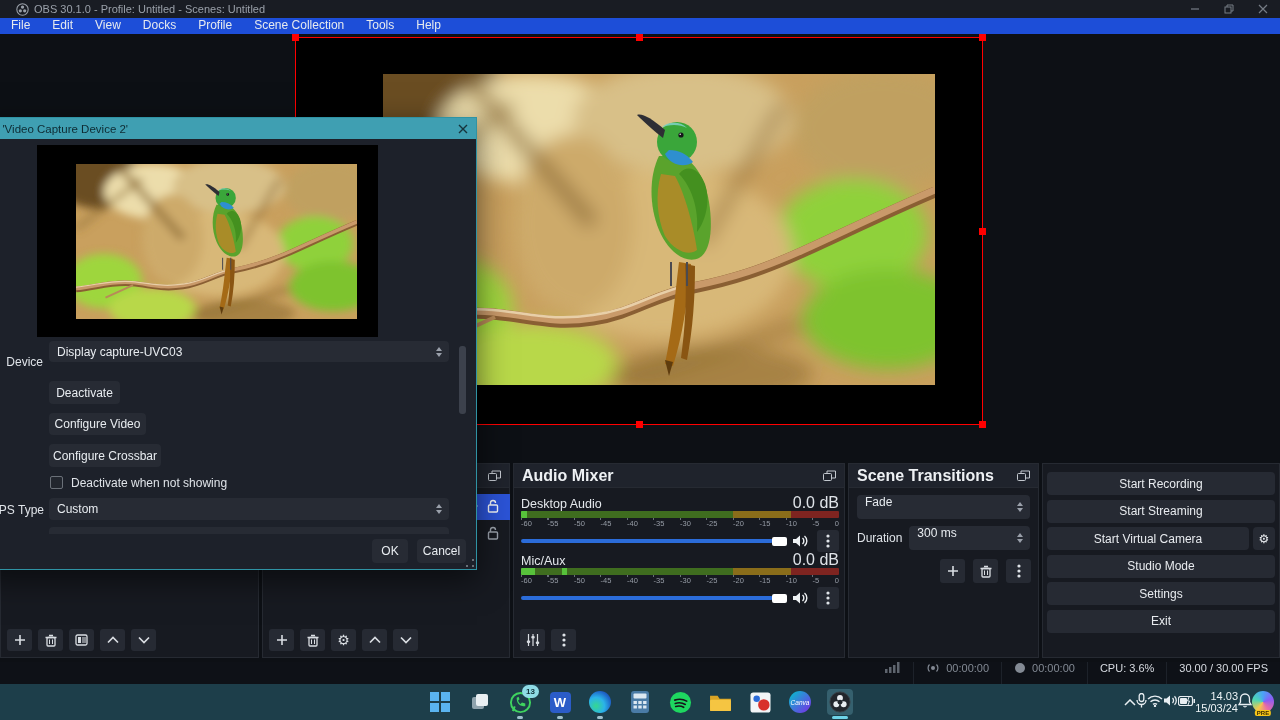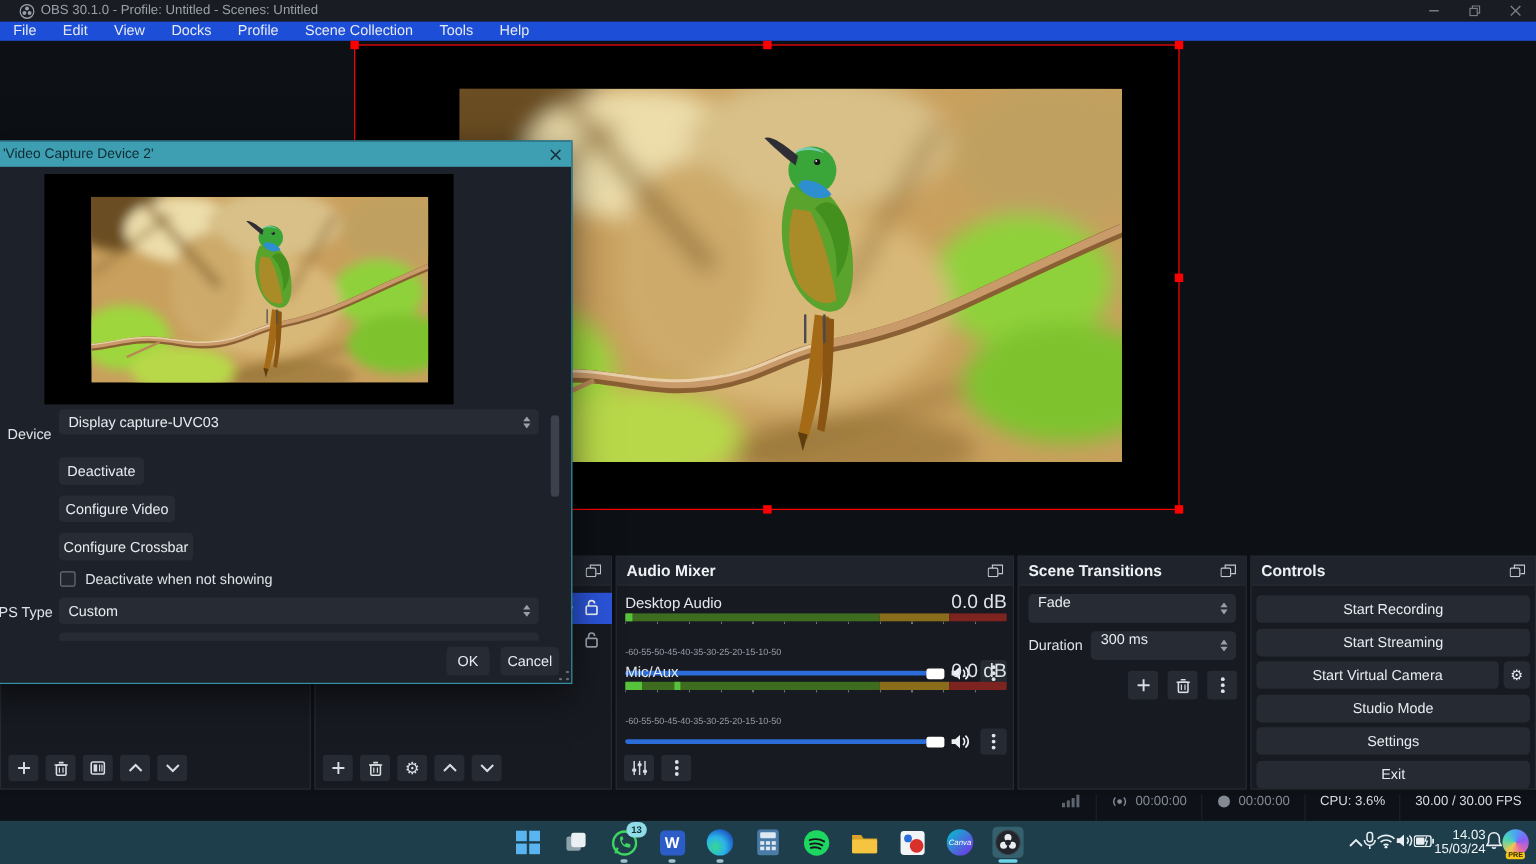--- a/index.html
+++ b/index.html
@@ -17,41 +17,41 @@
   .menubar{left:0;top:18px;width:1280px;height:16px;background:#1d4ed8;display:flex;align-items:flex-start;}
   .menuitem{padding:0 11px;font-size:12px;color:#e6eaee;}
 
   
   .canvas{left:296px;top:38px;width:686px;height:386px;background:#000;outline:1.5px solid #ff0000;}
   .handle{position:absolute;width:7px;height:7px;background:#ff0000;}
   .birdmain{position:absolute;left:87px;top:36px;}
 
   
   .panel{position:absolute;top:463px;height:195px;background:#171a21;border:1px solid #262a32;box-sizing:border-box;}
-  .phead{height:23px;background:#1f232c;border-bottom:1px solid #262a32;display:flex;align-items:center;padding:0 8px;font-weight:bold;font-size:13px;color:#eef1f4;}
+  .phead{height:23px;background:#1f232c;border-bottom:1px solid #262a32;display:flex;align-items:center;padding:0 8px;font-weight:bold;font-size:16px;color:#eef1f4;}
   .popout{margin-left:auto;display:flex;}
   .ptools{position:absolute;left:6px;bottom:6px;display:flex;gap:6px;}
   .tbtn{width:25px;height:22px;background:#262a33;border-radius:3px;display:flex;align-items:center;justify-content:center;color:#d9dde2;}
 
   
   .srow{position:absolute;left:1px;width:246px;height:26px;display:flex;align-items:center;justify-content:flex-end;gap:9px;padding-right:11px;box-sizing:border-box;}
   .srow.sel{background:#2b53d6;}
 
   
   .mixch{position:absolute;left:7px;width:318px;}
   .mixhead{display:flex;justify-content:space-between;align-items:baseline;height:16px;}
   .mixname{font-size:12.5px;color:#e4e8ec;}
   .mixdb{font-size:16px;color:#dfe3e8;}
   .meter{position:relative;height:7px;margin-top:1px;display:flex;border-radius:1px;overflow:hidden;}
   .mgreen{width:66.7%;background:#3f6d1f;}
   .myel{width:18.3%;background:#8a6d1a;}
   .mred{width:15%;background:#7e2420;}
   .mlive{position:absolute;top:0;height:100%;background:#57c23b;}
   .tickmarks{height:2px;background:repeating-linear-gradient(90deg,#6a7078 0,#6a7078 1px,transparent 1px,transparent 26.5px);}
-  .ticks{display:flex;justify-content:flex-start;font-size:7.5px;color:#969ca6;height:8px;line-height:8px;margin-top:20px;}
+  .ticks{display:flex;justify-content:space-between;font-size:7.5px;color:#969ca6;height:8px;line-height:8px;}
   .sliderrow{display:flex;align-items:center;margin-top:2px;height:22px;}
   .strack{flex:1;height:4px;border-radius:2px;background:#2b6cd9;}
   .sknob{width:15px;height:9px;border-radius:2px;background:#fff;margin-left:-1px;}
   .spk{margin-left:5px;display:flex;}
   .mbtn{width:22px;height:22px;background:#262a33;border-radius:3px;display:flex;align-items:center;justify-content:center;margin-left:9px;}
 
   
   .combo{background:#272b34;border-radius:4px;height:24px;display:flex;align-items:flex-start;padding:0 8px;position:relative;color:#e8ecf0;box-sizing:border-box;}
   .spin{position:absolute;right:7px;top:0;height:100%;display:flex;flex-direction:column;justify-content:center;gap:2px;}
   .tri-u{width:0;height:0;border-left:3.5px solid transparent;border-right:3.5px solid transparent;border-bottom:4px solid #9aa0aa;}
@@ -465,29 +465,20 @@
           <svg width="4" height="14" viewBox="0 0 4 14">
             <circle cx="2" cy="2" r="1.6" fill="#dfe3e8"></circle>
             <circle cx="2" cy="7" r="1.6" fill="#dfe3e8"></circle>
             <circle cx="2" cy="12" r="1.6" fill="#dfe3e8"></circle>
           </svg>
         </span>
     </div>
   </div>
 
   <div class="panel" style="left:1042px;width:238px">
-    <div class="phead">
-      <span>Controls</span>
-      <span class="popout">
-          <svg width="13" height="11" viewBox="0 0 13 11">
-            <rect x="0.5" y="3.5" width="8" height="7" rx="1" fill="none" stroke="#c3c8cf"></rect>
-            <path d="M4,3.5 V1 H12.5 V8 H9" fill="none" stroke="#c3c8cf"></path>
-          </svg>
-        </span>
-    </div>
     <div style="display:flex;flex-direction:column;gap:4.5px;margin:8px 4px 0 4px">
       <div class="cbtn">Start Recording</div>
       <div class="cbtn">Start Streaming</div>
       <div style="display:flex;gap:4px">
         <div class="cbtn" style="flex:1">Start Virtual Camera</div>
         <div class="cbtn" style="width:22px">⚙</div>
       </div>
       <div class="cbtn">Studio Mode</div>
       <div class="cbtn">Settings</div>
       <div class="cbtn">Exit</div>

